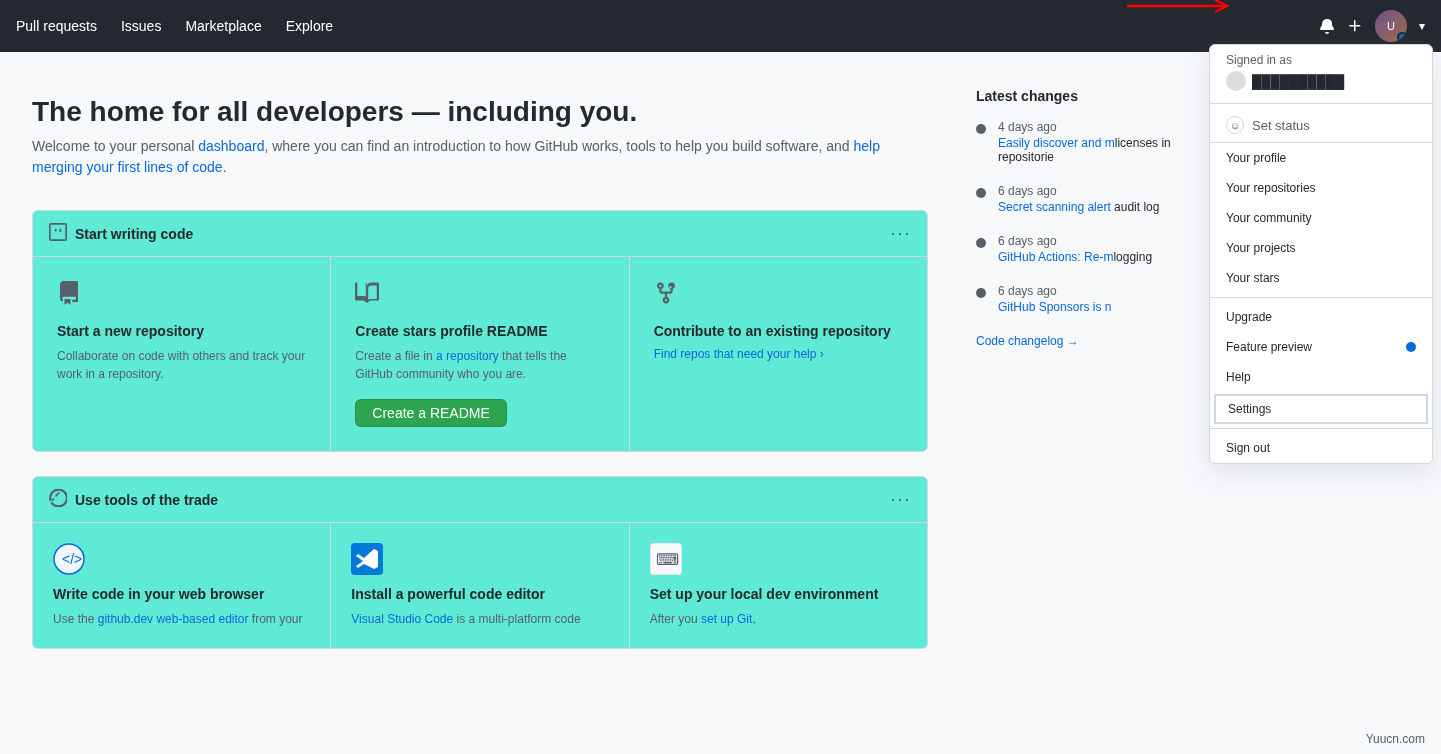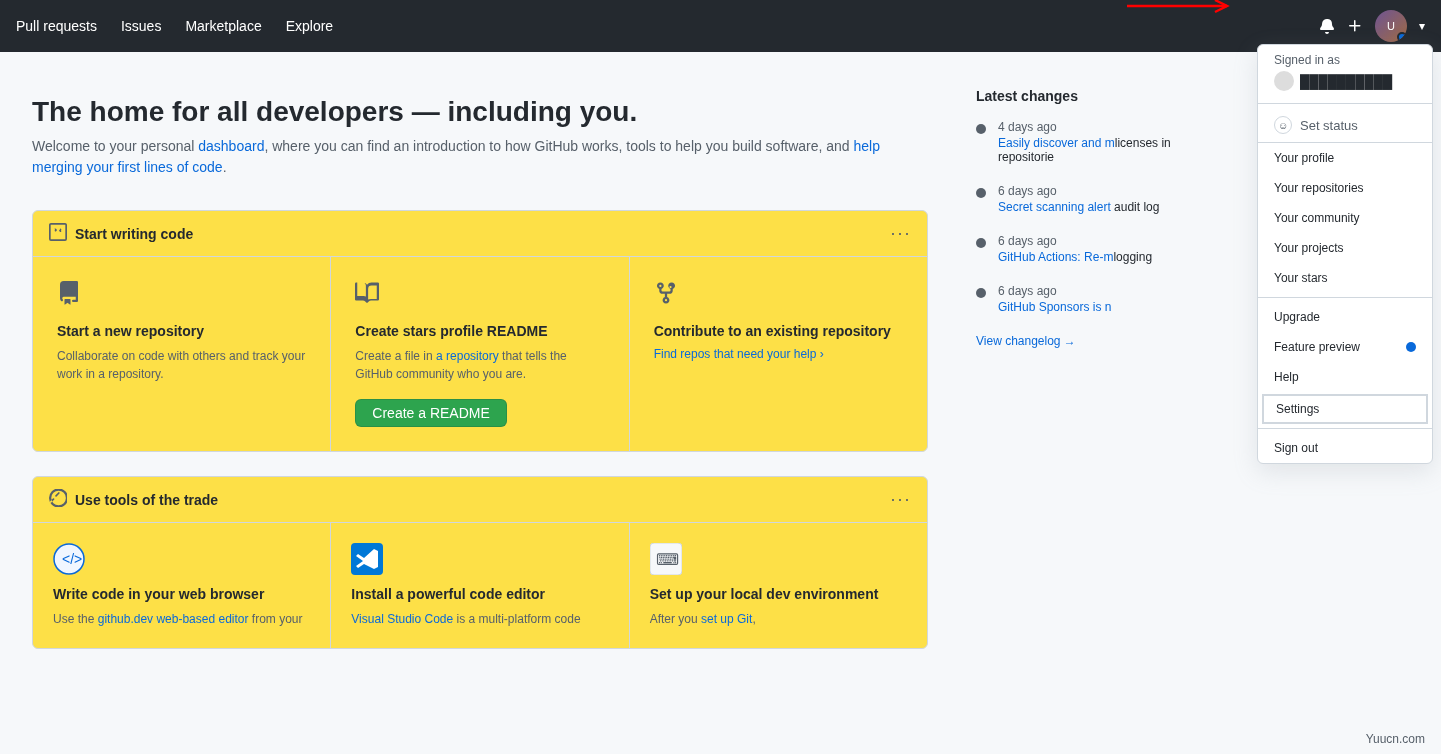--- a/index.html
+++ b/index.html
@@ -17,21 +17,21 @@
     
     .main { display: flex; height: calc(754px - 52px); margin-top: 12px; }
 
     
     .content { flex: 1; padding: 32px 32px 0 32px; overflow-y: auto; max-width: 960px; }
     .hero-title { font-size: 28px; font-weight: 600; color: #24292f; margin-bottom: 8px; }
     .hero-subtitle { font-size: 14px; color: #57606a; margin-bottom: 32px; line-height: 1.5; }
     .hero-subtitle a { color: #0969da; text-decoration: none; }
 
     
-    .section { background: #fde047; border: 1px solid #d0d7de; border-radius: 6px; margin-bottom: 24px; }
+    .section { background: #5eead4; border: 1px solid #d0d7de; border-radius: 6px; margin-bottom: 24px; }
     .section-header { display: flex; align-items: center; justify-content: space-between; padding: 12px 16px; border-bottom: 1px solid #d0d7de; }
     .section-title { display: flex; align-items: center; gap: 8px; font-weight: 600; color: #24292f; font-size: 14px; }
     .dots-btn { color: #57606a; cursor: pointer; font-size: 18px; letter-spacing: 1px; }
 
     .cards { display: flex; gap: 0; }
     .card { flex: 1; padding: 24px; border-right: 1px solid #d0d7de; }
     .card:last-child { border-right: none; }
     .card-icon { font-size: 24px; color: #57606a; margin-bottom: 12px; }
     .card-title { font-weight: 600; font-size: 14px; margin-bottom: 8px; }
     .card-desc { font-size: 12px; color: #57606a; margin-bottom: 16px; line-height: 1.5; }
@@ -44,21 +44,21 @@
     .sidebar-title { font-weight: 600; font-size: 14px; margin-bottom: 16px; }
     .changelog-item { display: flex; gap: 12px; margin-bottom: 20px; }
     .changelog-dot { width: 10px; height: 10px; border-radius: 50%; background: #57606a; margin-top: 4px; flex-shrink: 0; }
     .changelog-content { }
     .changelog-time { font-size: 12px; color: #57606a; margin-bottom: 2px; }
     .changelog-text { font-size: 12px; color: #24292f; }
     .changelog-text a { color: #0969da; text-decoration: none; }
     .view-changelog { color: #0969da; font-size: 12px; text-decoration: none; display: block; margin-top: 8px; }
 
     
-    .dropdown { position: absolute; top: 44px; right: 8px; background: #fff; border: 1px solid #d0d7de; border-radius: 6px; box-shadow: 0 8px 24px rgba(140,149,159,0.2); width: 176px; z-index: 1000; }
+    .dropdown { position: absolute; top: 44px; right: 8px; background: #fff; border: 1px solid #d0d7de; border-radius: 6px; box-shadow: 0 8px 24px rgba(140,149,159,0.2); width: 224px; z-index: 1000; }
     .dropdown-header { padding: 8px 16px 12px; border-bottom: 1px solid #d0d7de; }
     .signed-in-label { font-size: 12px; color: #57606a; display: block; margin-bottom: 4px; }
     .signed-in-user { font-size: 13px; font-weight: 600; color: #24292f; display: flex; align-items: center; gap: 6px; }
     .signed-in-user .avatar-small { width: 20px; height: 20px; background: #ddd; border-radius: 50%; display: inline-block; }
     .set-status { display: flex; align-items: center; gap: 8px; padding: 8px 16px; color: #57606a; font-size: 13px; cursor: pointer; border-bottom: 1px solid #d0d7de; margin-top: 4px; }
     .status-icon { width: 18px; height: 18px; border-radius: 50%; border: 1px solid #d0d7de; display: flex; align-items: center; justify-content: center; font-size: 10px; }
     .dropdown-item { padding: 8px 16px; font-size: 12px; color: #24292f; cursor: pointer; display: flex; align-items: center; justify-content: space-between; }
     .dropdown-item.settings-highlighted { border: 2px solid #d0d7de; border-radius: 0; margin: 2px 4px; padding: 6px 12px; }
     .dropdown-divider { border: none; border-top: 1px solid #d0d7de; margin: 4px 0; }
     .feature-dot { width: 10px; height: 10px; background: #0969da; border-radius: 50%; }
@@ -241,21 +241,21 @@
         </div>
       </div>
       <div class="changelog-item">
         <div class="changelog-dot"></div>
         <div class="changelog-content">
           <div class="changelog-time">6 days ago</div>
           <div class="changelog-text"><a>GitHub Sponsors is n</a></div>
         </div>
       </div>
     </div>
-    <a class="view-changelog">View changelog →</a>
+    <a class="view-changelog">Code changelog →</a>
   </div>
 </div>
 
 <div class="dropdown">
   <div class="dropdown-header">
     <span class="signed-in-label">Signed in as</span>
     <div class="signed-in-user">
       <span class="avatar-small"></span>
       <span>██████████</span>
     </div>

